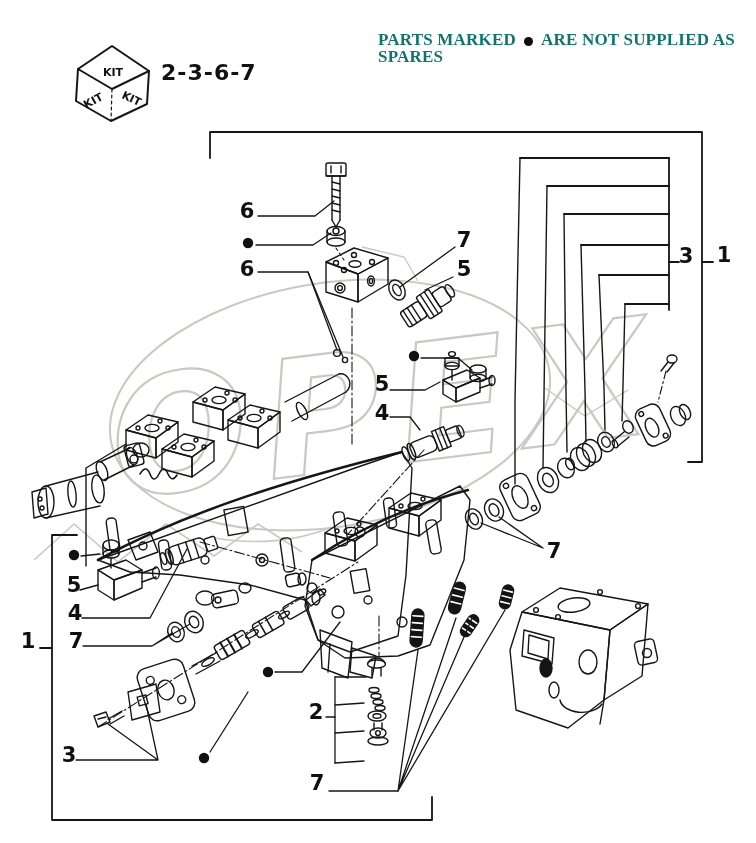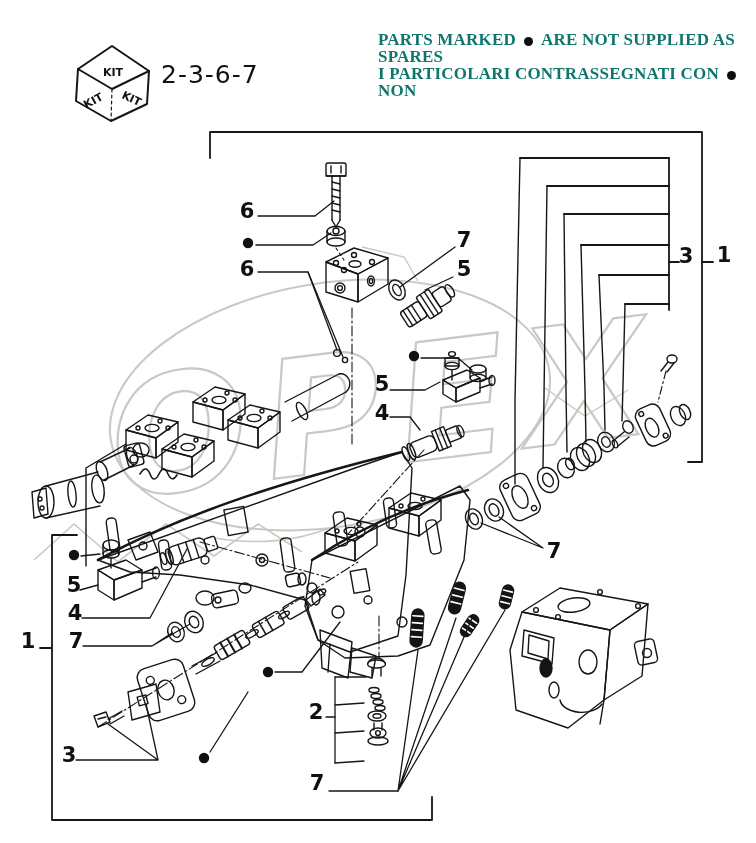--- a/index.html
+++ b/index.html
@@ -4,21 +4,21 @@
 <style>
   html,body{margin:0;padding:0;background:#fff;}
   #stage{position:relative;width:756px;height:843px;background:#fff;overflow:hidden;
          font-family:"DejaVu Sans",sans-serif;}
   #art{position:absolute;left:0;top:0;}
   .note{position:absolute;left:370px;top:31px;width:370px;
         font-family:"Liberation Serif",serif;font-weight:bold;font-size:17px;
         line-height:17px;color:#0f766e;letter-spacing:.2px;margin-left:8px;}
   .note .dot{display:inline-block;width:9px;height:9px;border-radius:50%;
         background:#0e0e0e;margin:0 8px;vertical-align:middle;}
-  .kitcode{position:absolute;left:161px;top:60px;font-size:25px;font-weight:400;
+  .kitcode{position:absolute;left:161px;top:60px;font-size:22px;font-weight:700;
         color:#111;letter-spacing:1px;font-family:"DejaVu Sans",sans-serif;text-align:center;}
   .co{position:absolute;transform:translate(-50%,-50%);font-size:21px;font-weight:600;
         color:#101010;font-family:"DejaVu Sans",sans-serif;line-height:1;}
 </style>
 </head>
 <body>
 
 <div id="stage">
 
 <svg id="art" width="756" height="843" viewBox="0 0 756 843">
@@ -447,21 +447,20 @@
     <text x="113" y="76">KIT</text>
     <text x="95" y="104" transform="rotate(-28 95 104)">KIT</text>
     <text x="130" y="102" transform="rotate(25 130 102)">KIT</text>
   </g>
 </svg>
 
 <div class="kitcode">2-3-6-7</div>
 
 <div class="note">
   <div><span>PARTS MARKED</span><span class="dot"></span><span>ARE NOT SUPPLIED AS SPARES</span></div>
-  <div><span>I PARTICOLARI CONTRASSEGNATI CON</span><span class="dot"></span><span>NON</span></div>
 </div>
 
 <span class="co" style="left:247px;top:211px">6</span>
 <span class="co" style="left:247px;top:269px">6</span>
 <span class="co" style="left:464px;top:240px">7</span>
 <span class="co" style="left:464px;top:269px">5</span>
 <span class="co" style="left:686px;top:256px">3</span>
 <span class="co" style="left:724px;top:255px">1</span>
 <span class="co" style="left:382px;top:384px">5</span>
 <span class="co" style="left:382px;top:413px">4</span>

